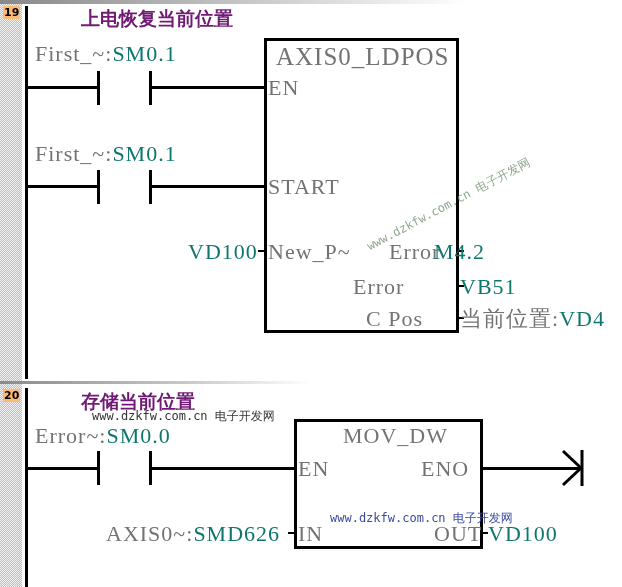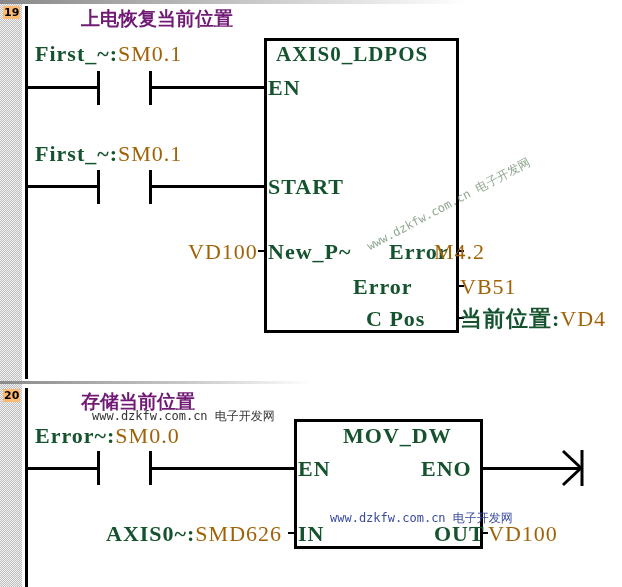--- a/index.html
+++ b/index.html
@@ -11,22 +11,22 @@
             background-size:2px 2px; }
   .rung-num { position:absolute; left:3px; font:bold 11px "DejaVu Sans",sans-serif; color:#000;
               background:#fdba74; padding:0 1px; }
   .top-bar { position:absolute; left:0; top:0; width:622px; height:4px;
              background:linear-gradient(to right,#888 0%,#cfcfcf 45%,#fff 75%); }
   .divider { position:absolute; left:0; top:381px; width:622px; height:3px;
              background:linear-gradient(to right,#8a8a8a 0%,#c8c8c8 30%,#fff 50%); }
   .rail { position:absolute; left:25px; width:3px; background:#000; }
   .title { position:absolute; left:33px; font:bold 19px "DejaVu Sans",sans-serif; color:#701a75;margin-left:48px; }
   .t { position:absolute; font-size:22px; white-space:nowrap; line-height:1; letter-spacing:1px; }
-  .blk { color:#14532d;font-weight:bold; }
-  .blu { color:#a16207;text-align:right; }
+  .blk { color:#737373; }
+  .blu { color:#0f766e;text-align:right; }
   .wire { position:absolute; background:#000; height:3px; }
   .vbar { position:absolute; background:#000; width:3px; }
   .box { position:absolute; border:3px solid #000; box-sizing:border-box; background:transparent; }
   .wm { position:absolute; font:13px "DejaVu Sans Mono",monospace; color:#3a5a9a; white-space:nowrap; }
   .wm2 { position:absolute; font:12px "DejaVu Sans Mono",monospace; color:#6a8a6a; white-space:nowrap;
          transform:rotate(-28deg); transform-origin:left bottom; opacity:.75; }
   .coil { position:absolute; }
 </style>
 </head>
 <body>
@@ -49,21 +49,21 @@
 
 <div class="t" style="left:35px;top:143px">
   <span class="blk">First_~</span><span class="blk">:</span><span class="blu">SM0.1</span>
 </div>
 <div class="wire" style="left:28px;top:185px;width:70px"></div>
 <div class="vbar" style="left:97px;top:170px;height:34px"></div>
 <div class="vbar" style="left:149px;top:170px;height:34px"></div>
 <div class="wire" style="left:150px;top:185px;width:116px"></div>
 
 <div class="box" style="left:264px;top:38px;width:195px;height:295px"></div>
-<div class="t blk" style="left:276px;top:44px;font-size:21px">AXIS0_LDPOS</div>
+<div class="t blk" style="left:276px;top:44px;font-size:25px">AXIS0_LDPOS</div>
 <div class="t blk" style="left:268px;top:77px">EN</div>
 <div class="t blk" style="left:268px;top:176px">START</div>
 <div class="t blk" style="left:268px;top:241px">New_P~</div>
 <div class="t blk" style="left:389px;top:241px">Error</div>
 <div class="t blk" style="left:353px;top:276px">Error</div>
 <div class="t blk" style="left:366px;top:308px">C Pos</div>
 
 <div class="t blu" style="left:188px;top:241px">VD100</div>
 <div class="wire" style="left:258px;top:250px;width:6px;height:2px"></div>
 <div class="wire" style="left:459px;top:250px;width:5px;height:2px"></div>

